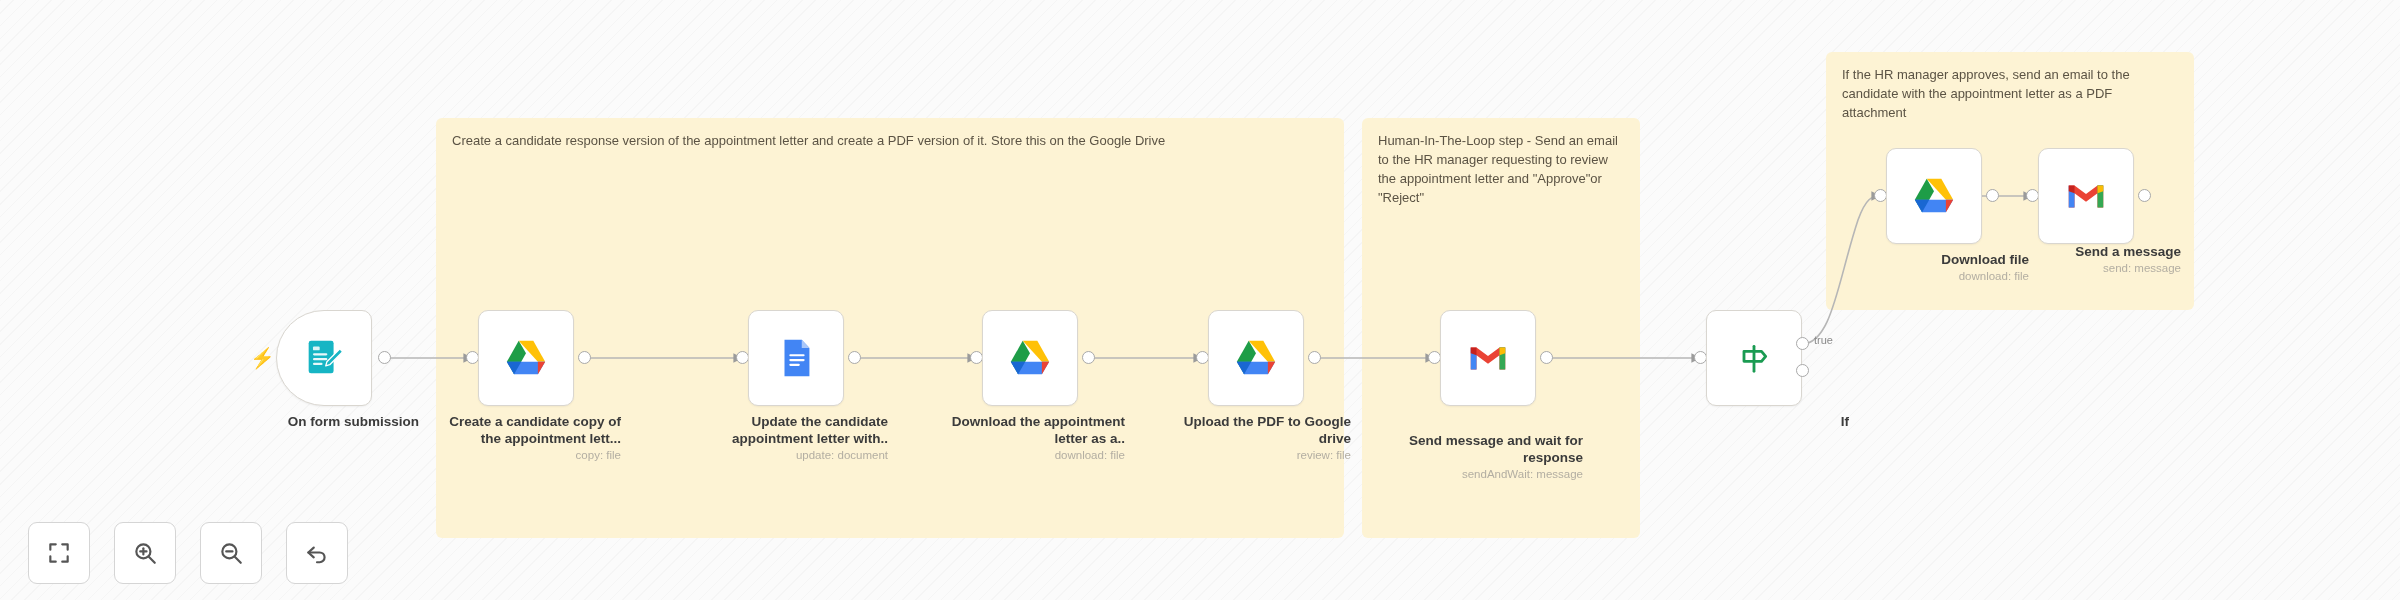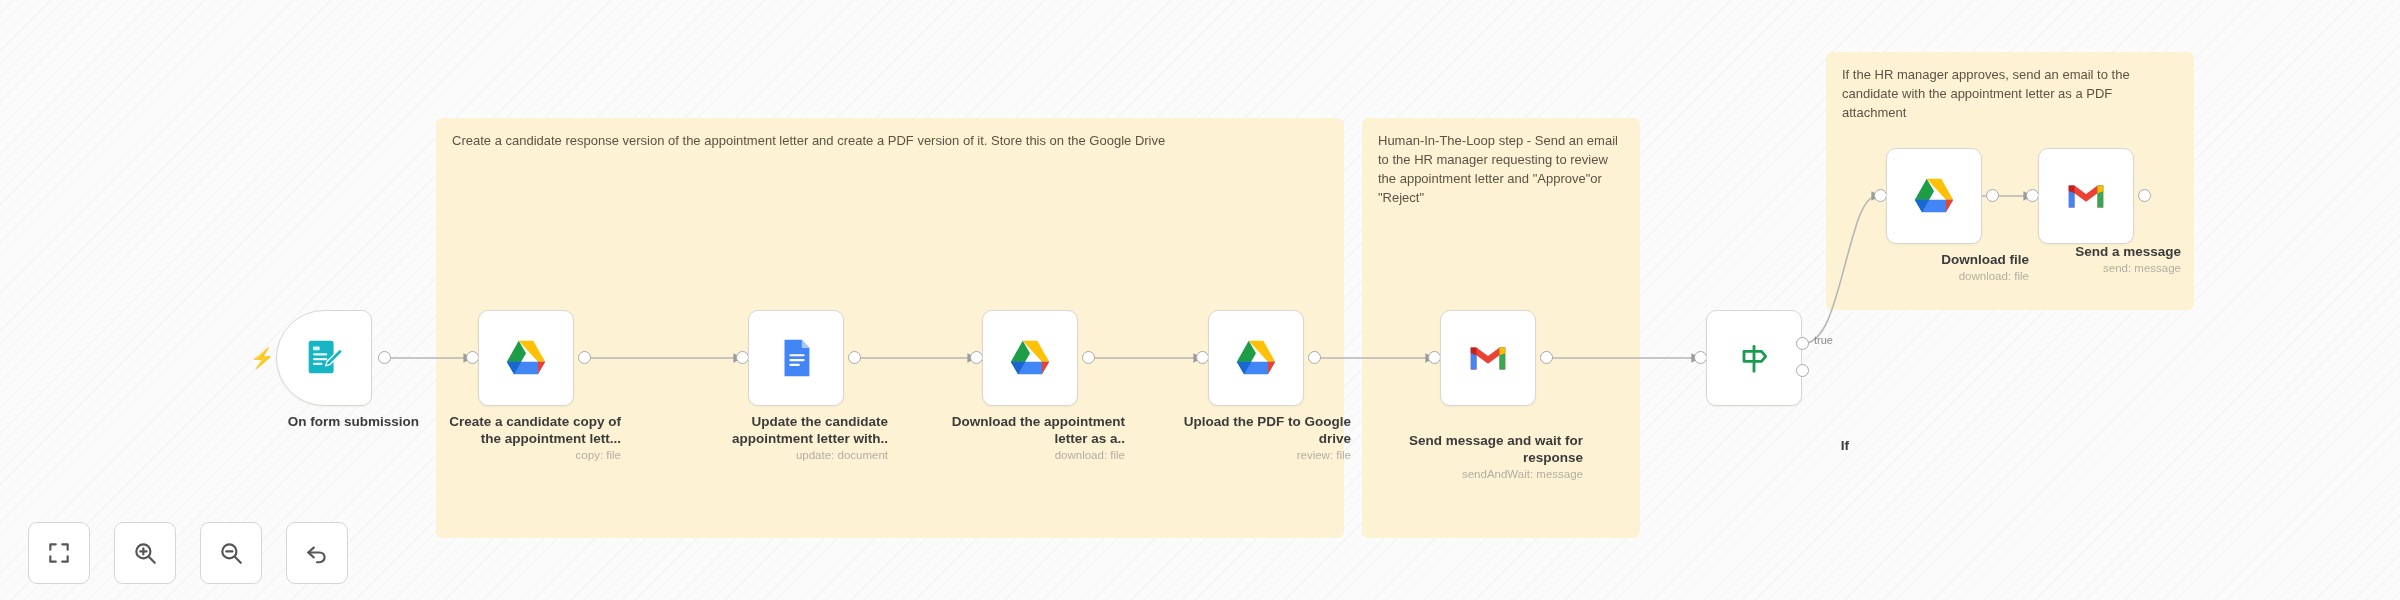--- a/index.html
+++ b/index.html
@@ -252,21 +252,21 @@
     <svg class="node-icon" viewBox="0 0 48 48">
       <g fill="none" stroke="#1a9b52" stroke-width="3.4" stroke-linejoin="round" stroke-linecap="round">
         <path d="M24 10 L24 40"></path>
         <path d="M12 16 L33 16 L38 22 L33 28 L12 28 Z"></path>
       </g>
     </svg>
   </div>
   <div class="port" style="left:1796px; top:337px;"></div>
   <div class="port" style="left:1796px; top:364px;"></div>
   <div class="branch-label" style="left:1814px; top:334px;">true</div>
-  <div class="node-caption" style="left:1659px; top:414px;margin-top:24px;">
+  <div class="node-caption" style="left:1659px; top:414px;">
     <span>If</span>
   </div>
 
   <div class="port" style="left:1874px; top:189px;"></div>
   <div class="node" style="left:1886px; top:148px;">
     <svg class="node-icon" viewBox="0 0 48 48">
       <path d="M16.4 6 L31.6 6 L44 28 L36.4 28 Z" fill="#ffc107"></path>
       <path d="M16.4 6 L4 28 L11.6 41 L24 19 Z" fill="#1e9d47"></path>
       <path d="M4 28 L11.6 41 L36.4 41 L44 28 Z" fill="#4285f4"></path>
       <path d="M36.4 41 L44 28 L36.4 28 Z" fill="#ea4335"></path>

